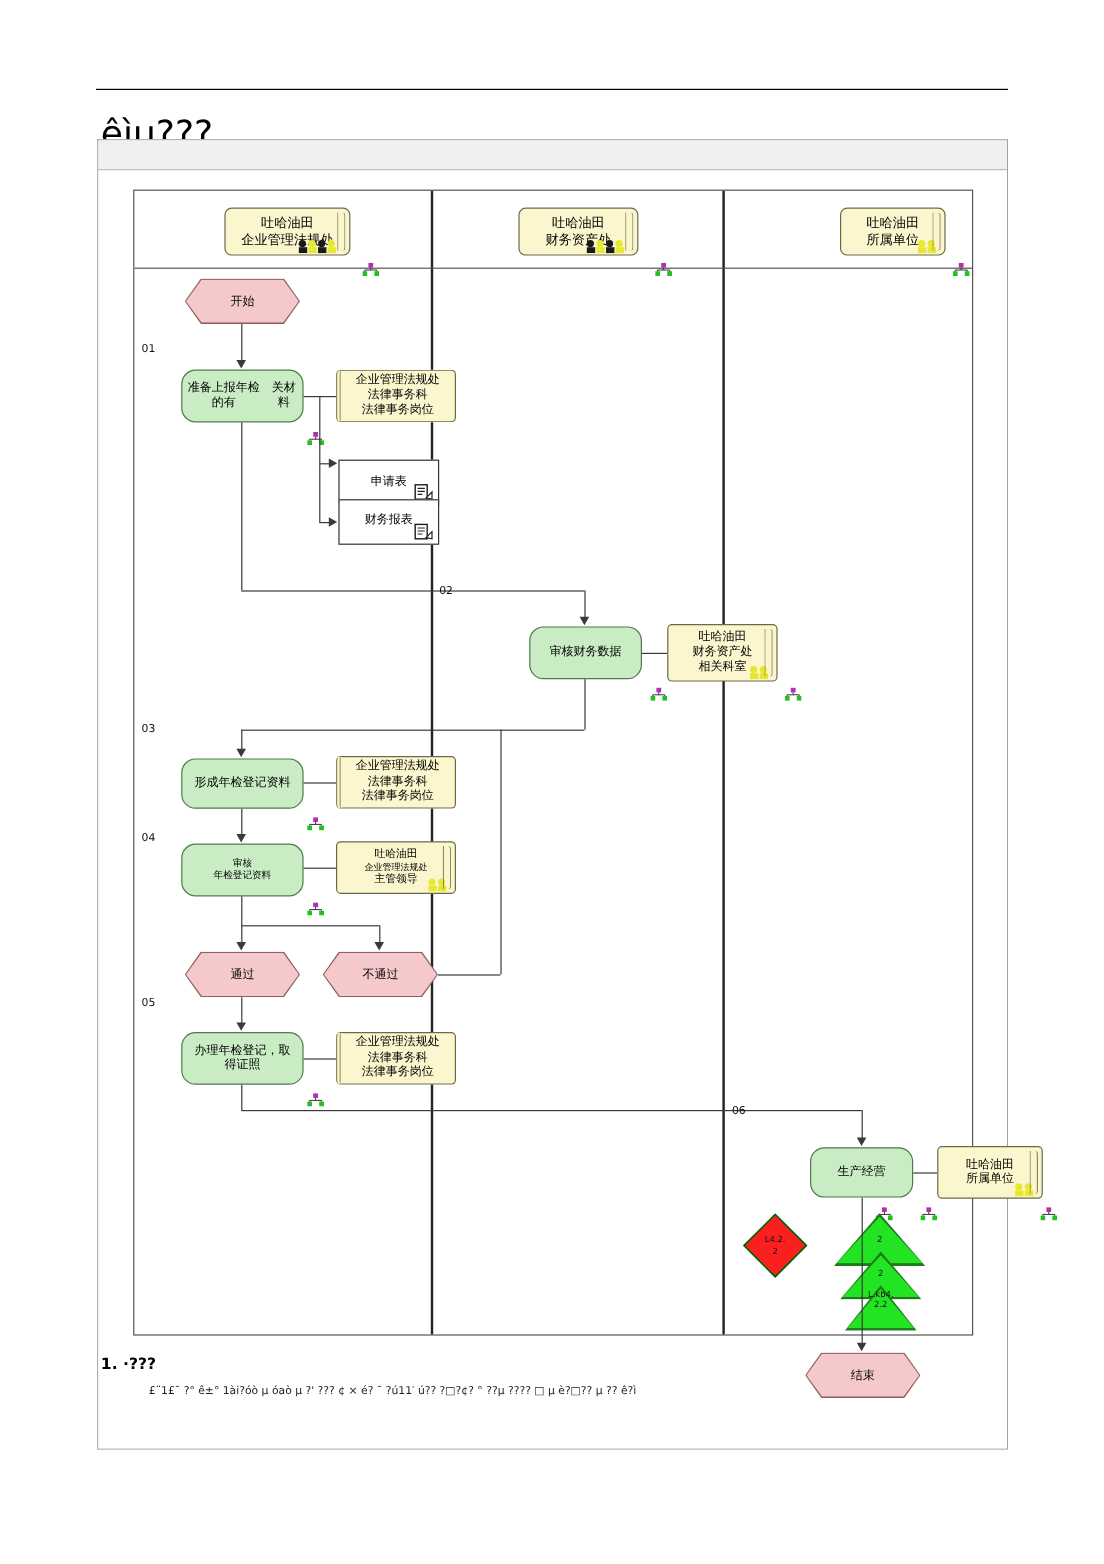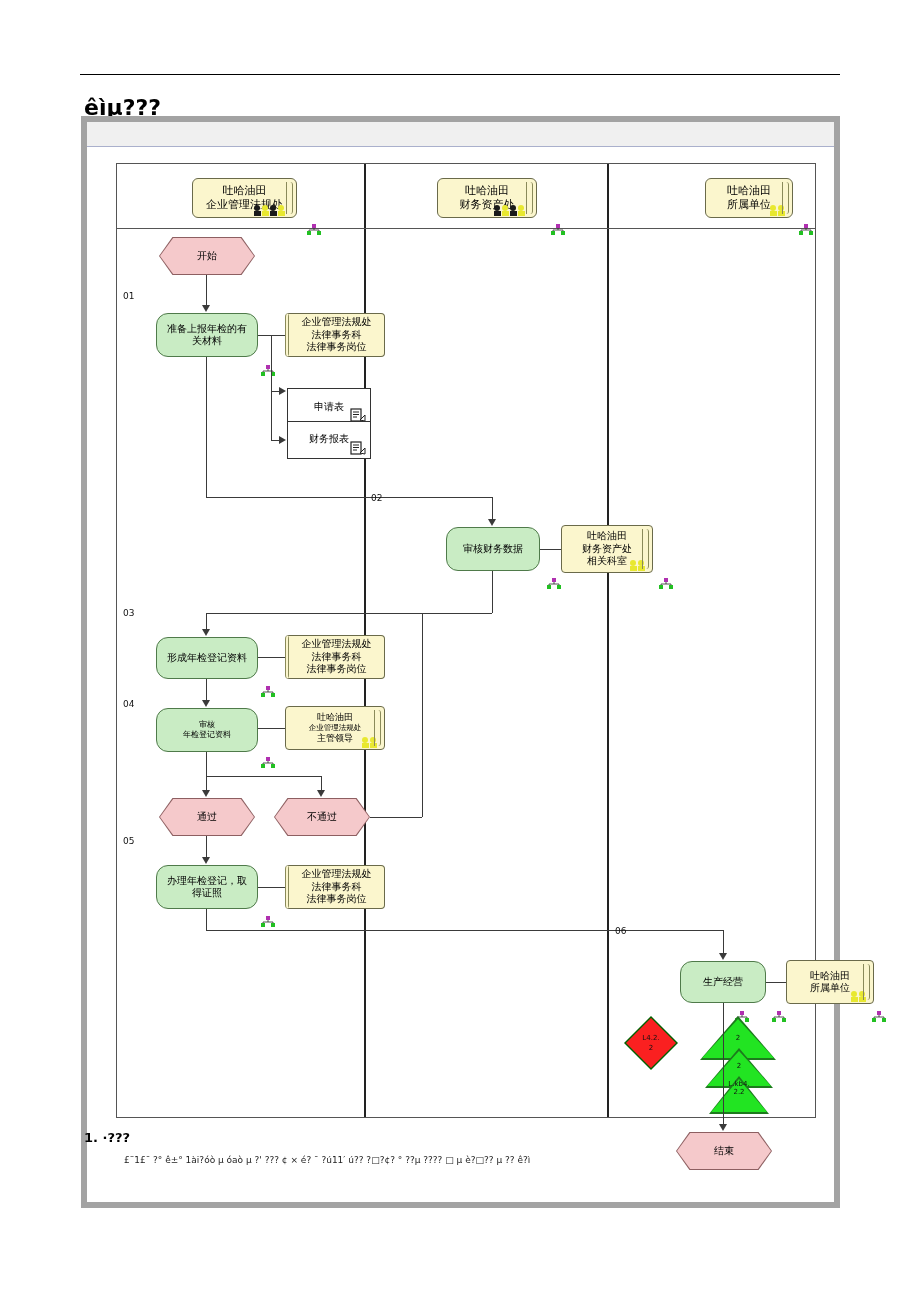--- a/index.html
+++ b/index.html
@@ -9,29 +9,29 @@
     color:#000;
   }
   .page{position:absolute;inset:0;}
 
   
   .top-rule{position:absolute;left:80px;top:74px;width:760px;height:0;border-top:1px solid #000;}
 
   
   .doc-title{
     position:absolute;left:84px;top:95px;
-    font-size:22px;font-weight:bold;letter-spacing:0px;
+    font-size:30px;font-weight:normal;letter-spacing:0px;
     font-family:"DejaVu Sans","Liberation Sans",sans-serif;
     white-space:nowrap;
   }
 
   
   .diagram-frame{
     position:absolute;left:81px;top:116px;width:759px;height:1092px;
-    background:#ffffff;border:6px solid #a3a3a3;box-sizing:border-box;
+    background:#ffffff;border:1px solid #a3a3a3;box-sizing:border-box;
   }
   .diagram-toolbar{
     position:absolute;left:0;top:0;right:0;height:24px;
     background:#f0f0f0;border-bottom:1px solid #aab0cc;
   }
   .diagram-canvas{
     position:absolute;left:0;top:25px;right:0;bottom:0;background:#fff;
   }
 
   
@@ -224,21 +224,21 @@
           <div class="hx-border"></div>
           <div class="hx-fill"></div>
           <div class="hx-txt">开始</div>
         </div>
 
         <div class="ln v" style="left:89px;top:111px;height:33px;"></div>
         <div class="arrow-d" style="left:85px;top:141px;"></div>
 
         <div class="stepno" style="left:6px;top:127px;">01</div>
 
-        <div class="node activity" style="left:39px;top:149px;width:102px;height:44px;flex-direction:column;align-items:center;">
+        <div class="node activity" style="left:39px;top:149px;width:102px;height:44px;flex-direction:row;align-items:center;">
           <span class="lbl">准备上报年检的有</span>
           <span class="lbl">关材料</span>
         </div>
 
         <div class="node actor barred" style="left:168px;top:149px;width:100px;height:44px;flex-direction:column;">
           <span class="lbl">企业管理法规处</span>
           <span class="lbl">法律事务科</span>
           <span class="lbl">法律事务岗位</span>
         </div>
         <div class="ln h" style="left:141px;top:171px;width:27px;"></div>

